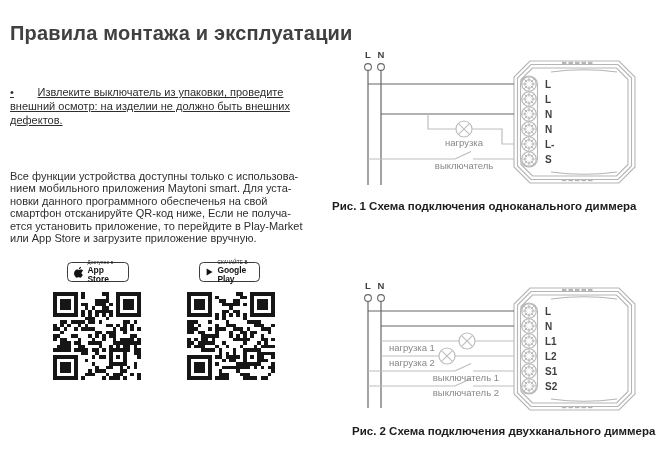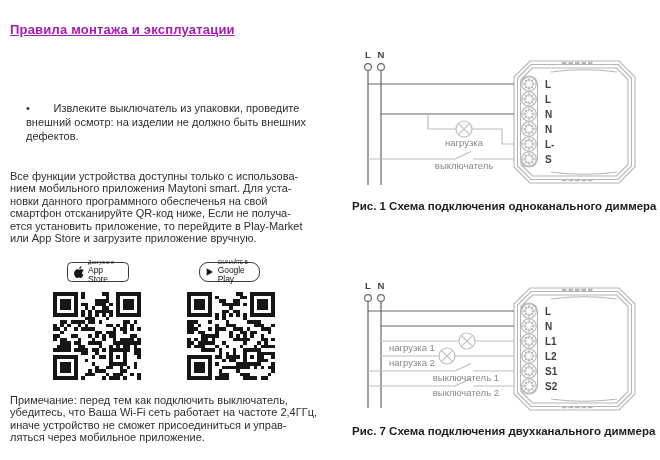--- a/index.html
+++ b/index.html
@@ -1,41 +1,41 @@
 <!DOCTYPE html>
 <html><head>
 <meta charset="utf-8">
 <style>
   html,body{margin:0;padding:0;background:#ffffff;}
   .page{
     position:relative;width:660px;height:460px;background:#ffffff;overflow:hidden;
     font-family:"Liberation Sans", sans-serif;color:#2b2b2b;
   }
   .abs{position:absolute;}
-  .title{left:10px;top:22px;font-size:13px;font-weight:700;color:#a21caf;letter-spacing:.2px;text-decoration:underline;}
+  .title{left:10px;top:22px;font-size:20px;font-weight:700;color:#404040;letter-spacing:.2px;}
   .bullets{left:10px;top:57px;width:330px;font-size:11px;line-height:14px;
     white-space:pre-wrap;tab-size:9;color:#2e2e2e;}
-  .bullet{margin:16px;}
+  .bullet{margin:0;text-decoration:underline;}
   .para{left:10px;top:170px;width:330px;font-size:11px;line-height:12.4px;white-space:pre-wrap;color:#2e2e2e;}
   .note{left:10px;top:394px;width:335px;font-size:11px;line-height:12.4px;white-space:pre-wrap;color:#2e2e2e;}
 
   .badge{height:20px;border:1px solid #3a3a3a;border-radius:4.5px;background:#fff;
     display:flex;align-items:center;gap:4px;padding:0 6px;box-sizing:border-box;}
   .badge .txt{display:flex;flex-direction:column;justify-content:center;line-height:1;}
   .badge .small{font-size:4.6px;color:#141414;letter-spacing:.2px;}
-  .badge .big{font-size:8.5px;font-weight:400;color:#141414;margin-top:1px;letter-spacing:-.1px;}
+  .badge .big{font-size:8.5px;font-weight:700;color:#141414;margin-top:1px;letter-spacing:-.1px;}
   #badge-appstore{left:67px;top:262px;width:62px;}
-  #badge-googleplay{left:199px;top:262px;width:61px;border-radius:9px;}
+  #badge-googleplay{left:199px;top:262px;width:61px;}
 
   .qr{display:block;}
   #qr1{left:53px;top:292px;}
   #qr2{left:187px;top:292px;}
 
   .caption{font-size:11.5px;font-weight:700;color:#1c1c1c;white-space:nowrap;}
-  #cap1{left:352px;top:200px;}
+  #cap1{left:332px;top:200px;}
   #cap2{left:352px;top:425px;}
 
   svg text{font-family:"Liberation Sans", sans-serif;}
   .t-label{font-size:10px;font-weight:600;fill:#3f3f3f;}
   .s-label{font-size:9.5px;font-weight:600;fill:#3f3f3f;}
   .d-label{font-size:9.5px;fill:#878787;}
 </style>
 </head>
 <body>
 
@@ -674,24 +674,20 @@
       <rect x="35" y="84" width="3.5" height="3.5"></rect>
       <rect x="38.5" y="84" width="3.5" height="3.5"></rect>
       <rect x="56" y="84" width="3.5" height="3.5"></rect>
       <rect x="59.5" y="84" width="3.5" height="3.5"></rect>
       <rect x="63" y="84" width="3.5" height="3.5"></rect>
       <rect x="66.5" y="84" width="3.5" height="3.5"></rect>
       <rect x="73.5" y="84" width="3.5" height="3.5"></rect>
       <rect x="77" y="84" width="3.5" height="3.5"></rect>
     </svg>
 
-  <div class="abs note">Примечание: перед тем как подключить выключатель,
-убедитесь, что Ваша Wi-Fi сеть работает на частоте 2,4ГГц,
-иначе устройство не сможет присоединиться и управ-
-ляться через мобильное приложение.</div>
 
   <svg class="abs" style="left:345px;top:40px;" width="315" height="158" viewBox="345 40 315 158">
     <defs>
       <g id="screw">
         <circle r="7.3" fill="#fff" stroke="#b5b5b5" stroke-width="1.1"></circle>
         <circle r="4.2" fill="none" stroke="#b5b5b5" stroke-width="1"></circle>
         <g stroke="#b5b5b5" stroke-width="1">
           <line y1="-6.6" y2="-2.4"></line>
             <line y1="2.4" y2="6.6"></line>
           <line x1="-6.6" x2="-2.4"></line>
@@ -838,15 +834,15 @@
         <use href="#screw" x="529" y="371"></use>
         <use href="#screw" x="529" y="386"></use>
       <text x="545" y="314.5" class="t-label">L</text>
       <text x="545" y="329.5" class="t-label">N</text>
       <text x="545" y="344.5" class="t-label">L1</text>
       <text x="545" y="359.5" class="t-label">L2</text>
       <text x="545" y="374.5" class="t-label">S1</text>
       <text x="545" y="389.5" class="t-label">S2</text>
     </g>
   </svg>
-  <div class="abs caption" id="cap2">Рис. 7 Схема подключения двухканального диммера</div>
+  <div class="abs caption" id="cap2">Рис. 2 Схема подключения двухканального диммера</div>
 
 </div>
 
 </body></html>

